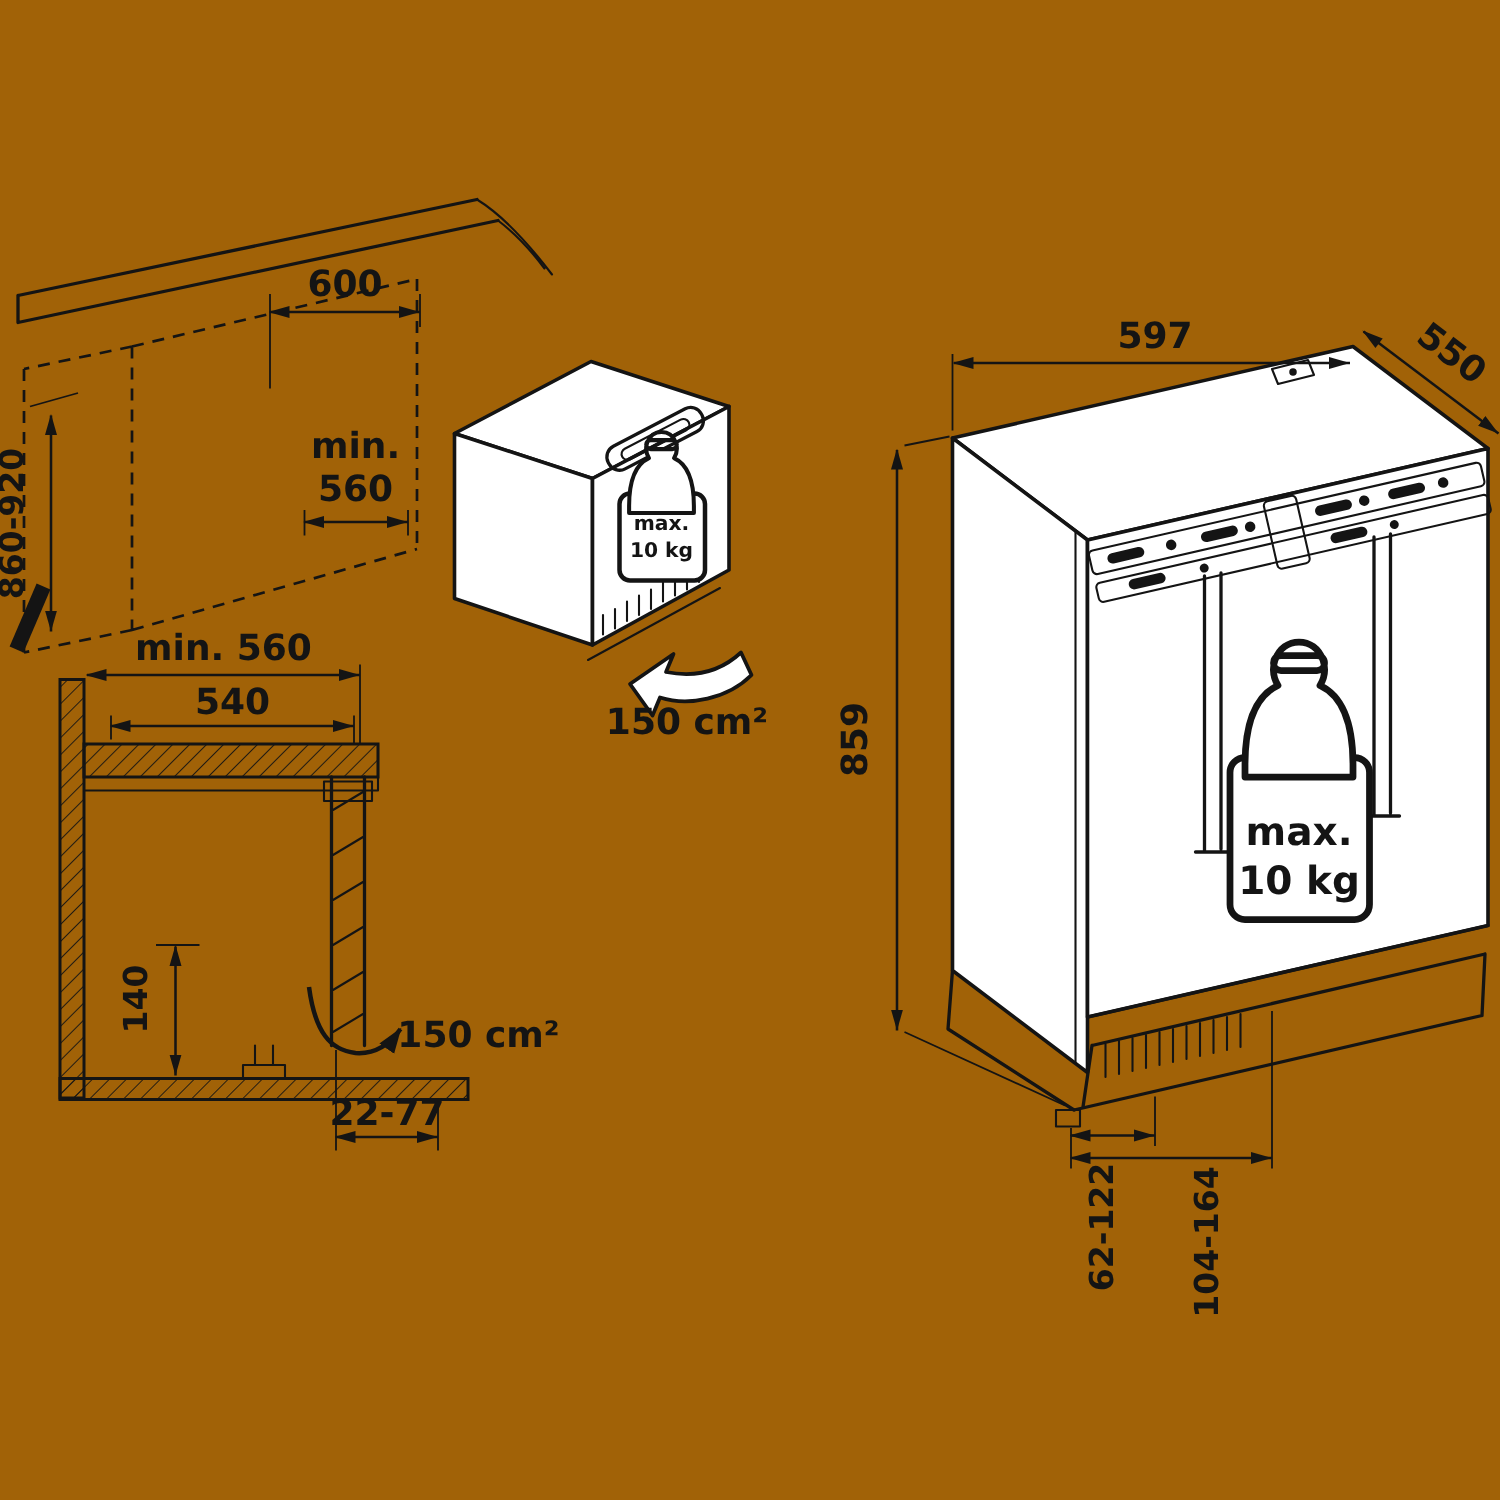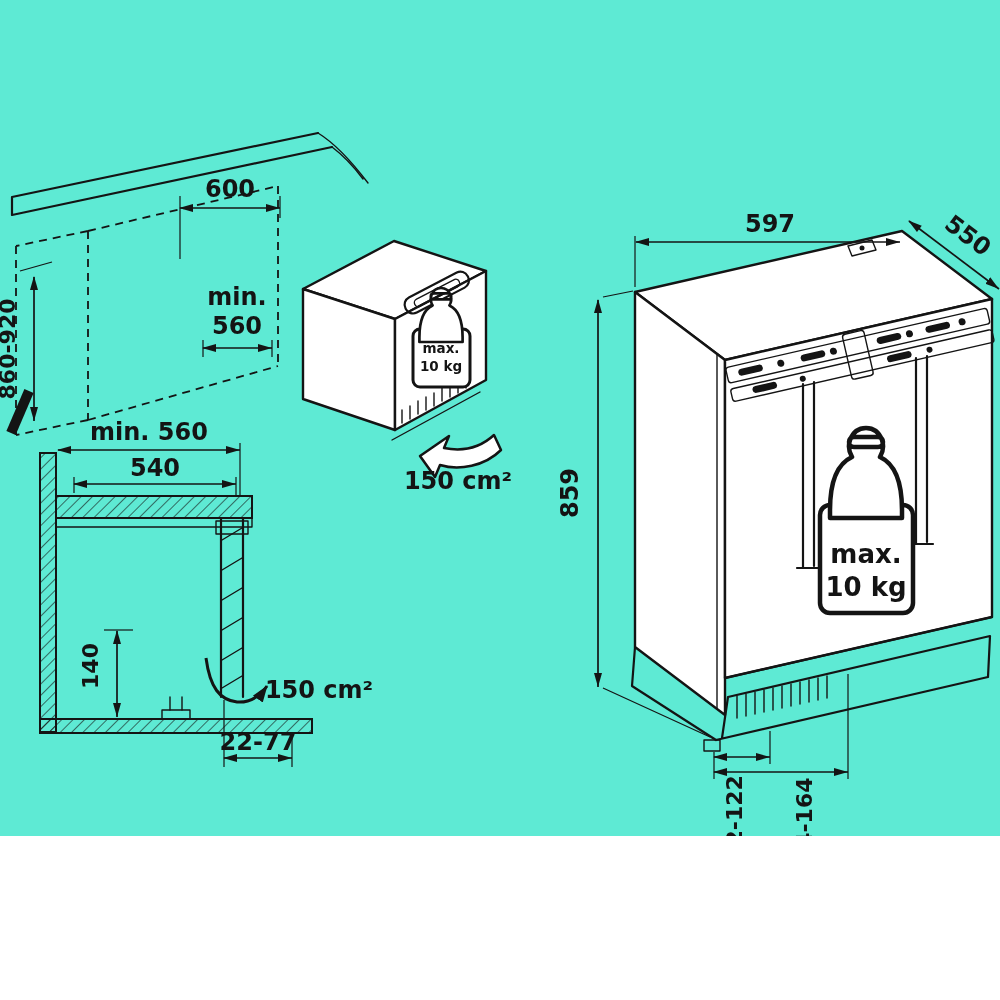--- a/index.html
+++ b/index.html
@@ -1,16 +1,16 @@
 <!DOCTYPE html>
 <html><head>
 <meta charset="utf-8">
 <style>
   html,body{margin:0;padding:0;background:#fff}
-  .stage{position:relative;width:1000px;height:836px;background:#5eead4;overflow:hidden}
+  .stage{position:relative;width:1000px;height:1000px;background:#a16207;overflow:hidden}
   svg{display:block}
   .ln{stroke:#141414;stroke-width:2.2;fill:none;stroke-linecap:round;stroke-linejoin:round}
   .thin{stroke-width:1.4}
   .dash{stroke:#141414;stroke-width:1.8;fill:none;stroke-dasharray:8 6}
   .dim-l{stroke:#141414;stroke-width:1.7;fill:none}
   .ext{stroke:#141414;stroke-width:1.2;fill:none}
   .hatchf{fill:url(#hatch);stroke:#141414;stroke-width:2}
   .face{fill:#fff;stroke:#141414;stroke-width:2.4;stroke-linejoin:round}
   .plate{fill:#fff;stroke:#141414;stroke-width:4.5;stroke-linejoin:round}
   .plate-sm{stroke-width:3}

